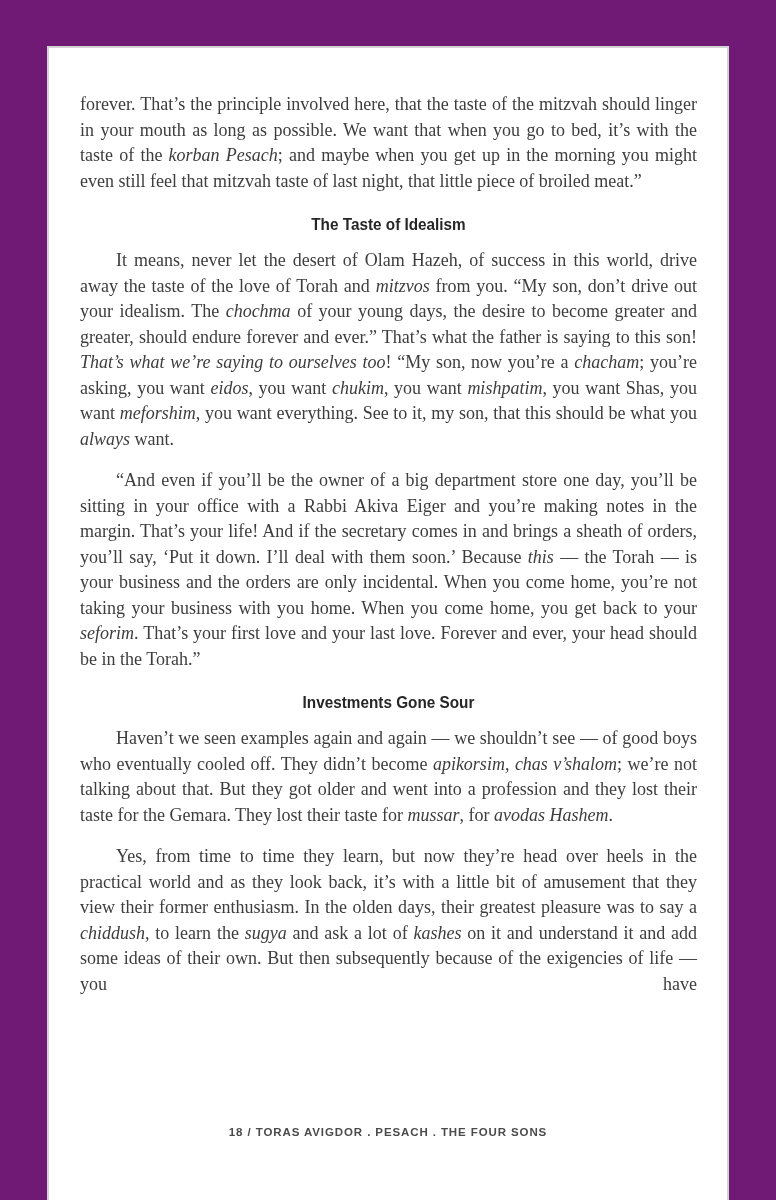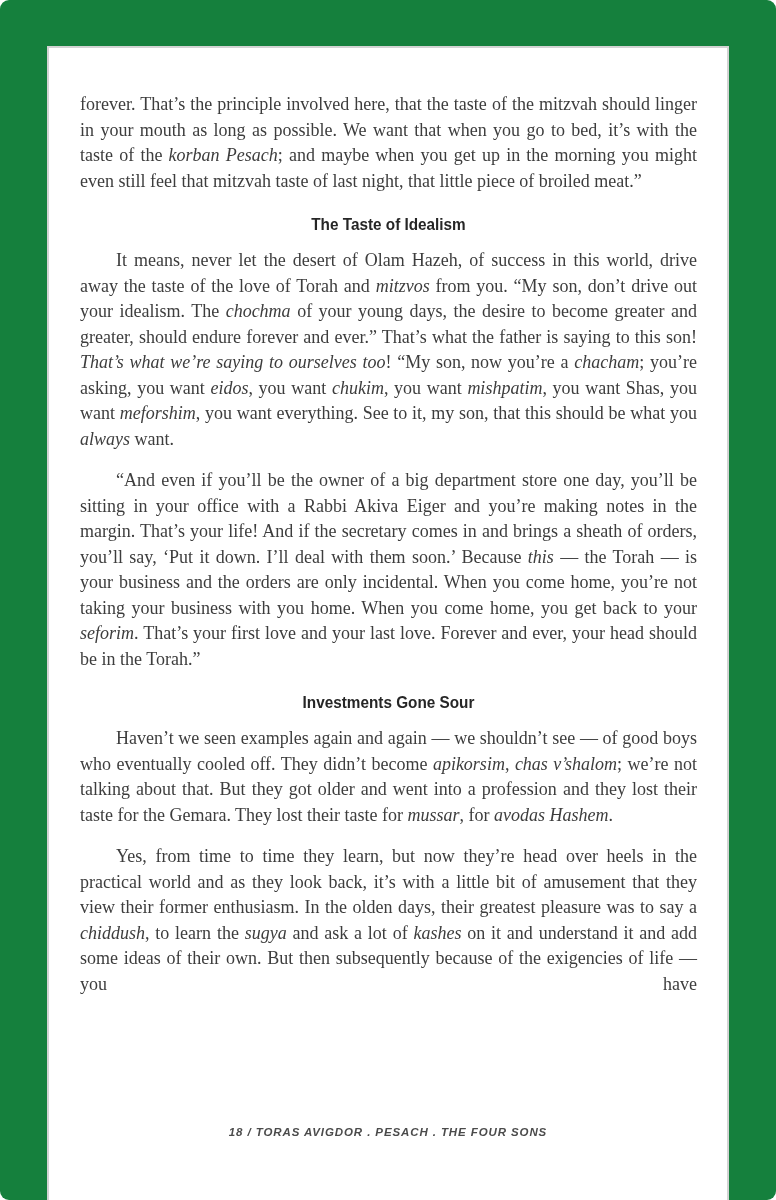--- a/index.html
+++ b/index.html
@@ -7,22 +7,21 @@
     padding: 0;
     width: 776px;
     height: 1200px;
     overflow: hidden;
     background: #ffffff;
   }
   .viewport {
     position: relative;
     width: 776px;
     height: 1200px;
-    background: #15803d;
-    border-radius: 9px;
+    background: #701a75;
   }
   .page {
     position: absolute;
     left: 47px;
     top: 46px;
     width: 682px;
     height: 1380px; 
     box-sizing: border-box;
     background: #ffffff;
     border: 2px solid #d3d3d3;
@@ -59,21 +58,21 @@
     right: 0;
     top: 1078px;
     text-align: center;
     font-family: "Liberation Sans", "DejaVu Sans", sans-serif;
     font-size: 11.5px;
     font-weight: 700;
     letter-spacing: 0.9px;
     color: #4b4b4b;
     white-space: nowrap;
   }
-  .footer span { display: inline; font-style: italic; }
+  .footer span { display: inline; }
 </style>
 </head>
 <body>
 
 <div class="viewport">
   <div class="page">
     <div class="content">
         <p class="para"><span>forever. That’s the principle involved here, that the taste of the mitzvah should linger in your mouth as long as possible. We want that when you go to bed, it’s with the taste of the </span><em>korban Pesach</em><span>; and maybe when you get up in the morning you might even still feel that mitzvah taste of last night, that little piece of broiled meat.”</span></p>
         <h2 class="heading">The Taste of Idealism</h2>
         <p class="para indent"><span>It means, never let the desert of Olam Hazeh, of success in this world, drive away the taste of the love of Torah and </span><em>mitzvos</em><span> from you. “My son, don’t drive out your idealism. The </span><em>chochma</em><span> of your young days, the desire to become greater and greater, should endure forever and ever.” That’s what the father is saying to this son! </span><em>That’s what we’re saying to ourselves too</em><span>! “My son, now you’re a </span><em>chacham</em><span>; you’re asking, you want </span><em>eidos</em><span>, you want </span><em>chukim</em><span>, you want </span><em>mishpatim</em><span>, you want Shas, you want </span><em>meforshim</em><span>, you want everything. See to it, my son, that this should be what you </span><em>always</em><span> want.</span></p>

